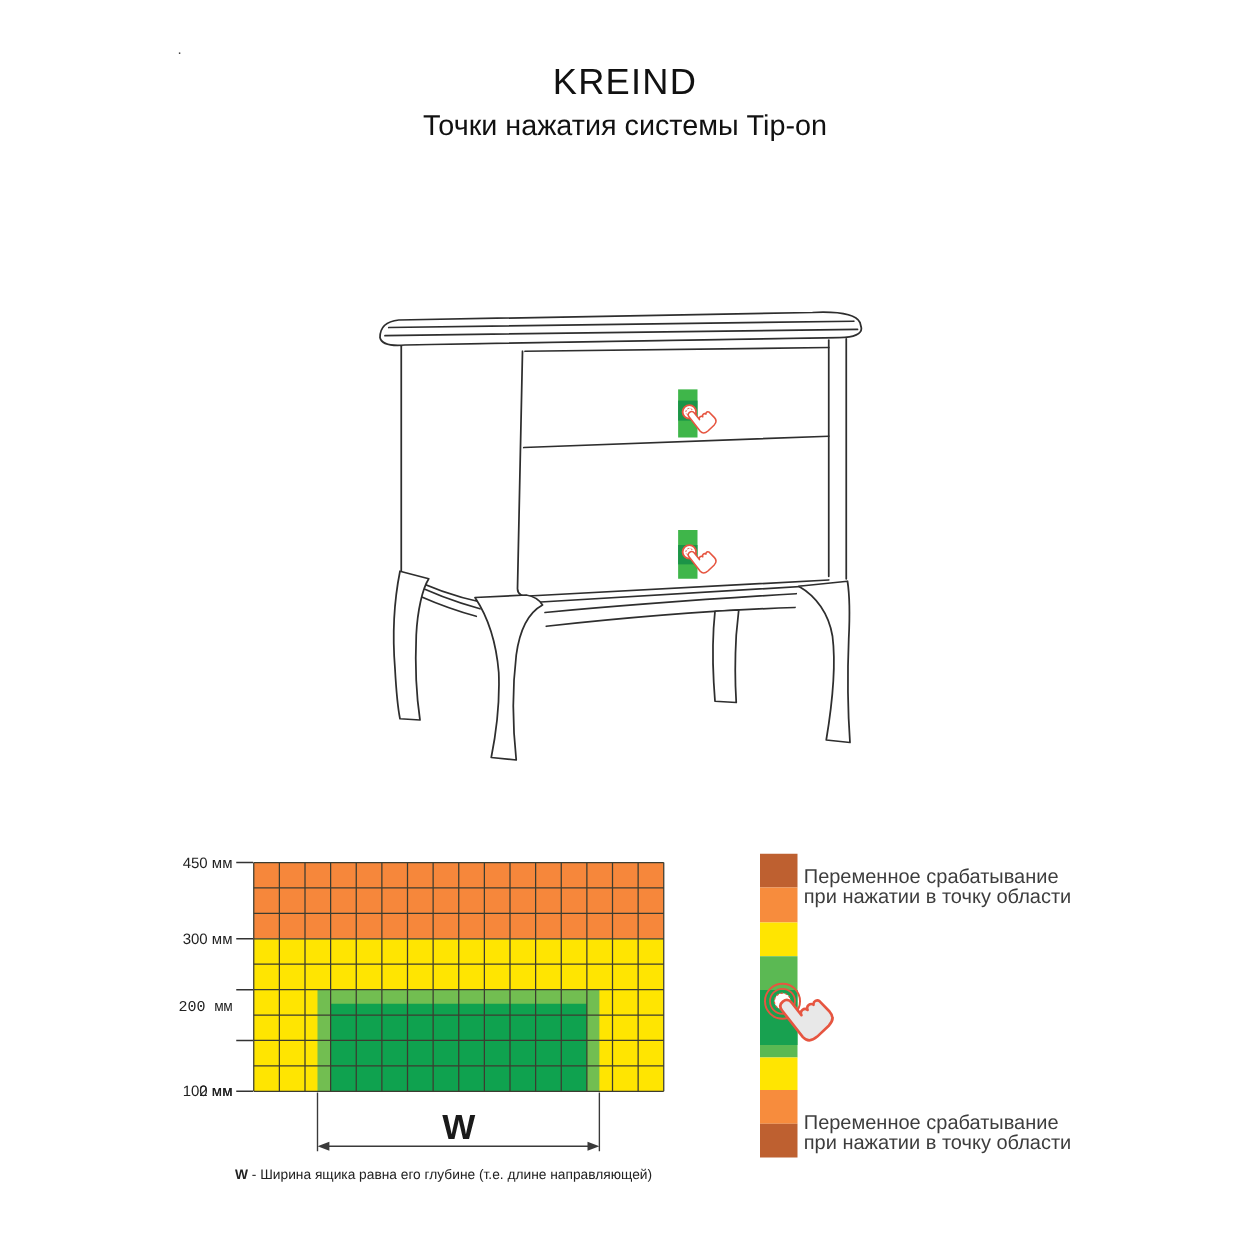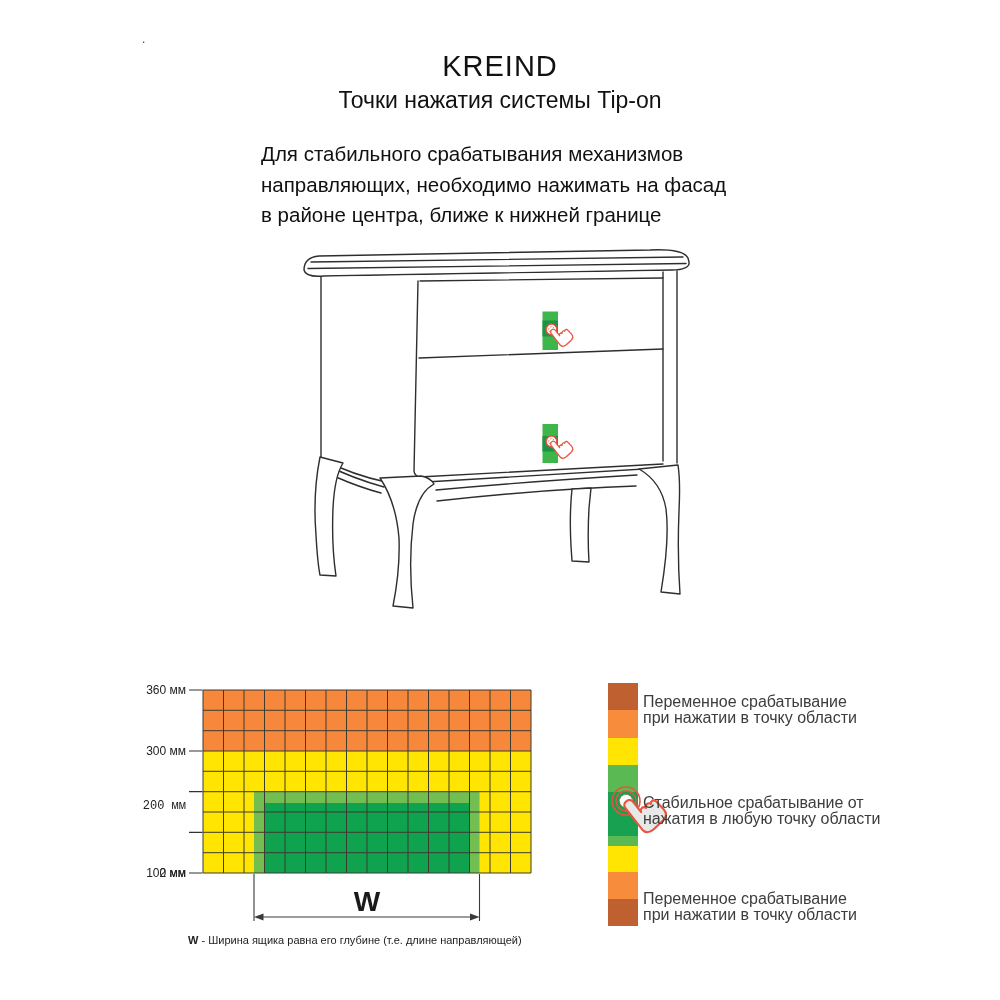--- a/index.html
+++ b/index.html
@@ -118,34 +118,29 @@
           <path fill="#e8e8e8" stroke="#E65540" stroke-width="1.4" stroke-linejoin="round" d="M-3,3.5 Q-3,0 0.2,0 Q3.6,0 3.6,3.5 L3.6,11.8 A2.2,2.2 0 0 1 7.9,11.6 A2.2,2.2 0 0 1 12.1,11.4 A2,2 0 0 1 15.8,12 L16.6,19.5 Q17,24.5 11.6,25.2 L3.2,26 Q-2.6,26.3 -3,21.5 Z"></path>
         </g>
       </g>
     </g>
   </svg>
 
   <div class="abs" id="stray-dot">.</div>
 
   <div class="abs" id="subtitle">Точки нажатия системы Tip-on</div>
   <div class="abs" id="brand">KREIND</div>
-  <div class="abs" id="intro">Для стабильного срабатывания механизмов
-направляющих, необходимо нажимать на фасад
-в районе центра, ближе к нижней границе</div>
 
-  <div class="abs ytick" id="yt0">360 мм</div>
+  <div class="abs ytick" id="yt0">450 мм</div>
   <div class="abs ytick" id="yt1">300 мм</div>
   <div class="abs ytick" id="yt2">200 мм</div>
   <div class="abs ytick" id="yt3">100 мм</div>
   <div class="abs ytick" id="yt4">2 мм</div>
 
   <div class="abs" id="w-letter">W</div>
 
   <div class="abs" id="footnote"><b>W</b><span> - Ширина ящика равна его глубине (т.е. длине направляющей)</span></div>
 
   <div class="abs legend-text" id="legend-text-1">Переменное срабатывание
 при нажатии в точку области</div>
-  <div class="abs legend-text" id="legend-text-2">Стабильное срабатывание от
-нажатия в любую точку области</div>
   <div class="abs legend-text" id="legend-text-3">Переменное срабатывание
 при нажатии в точку области</div>
 
 </div>
 
 </body></html>

